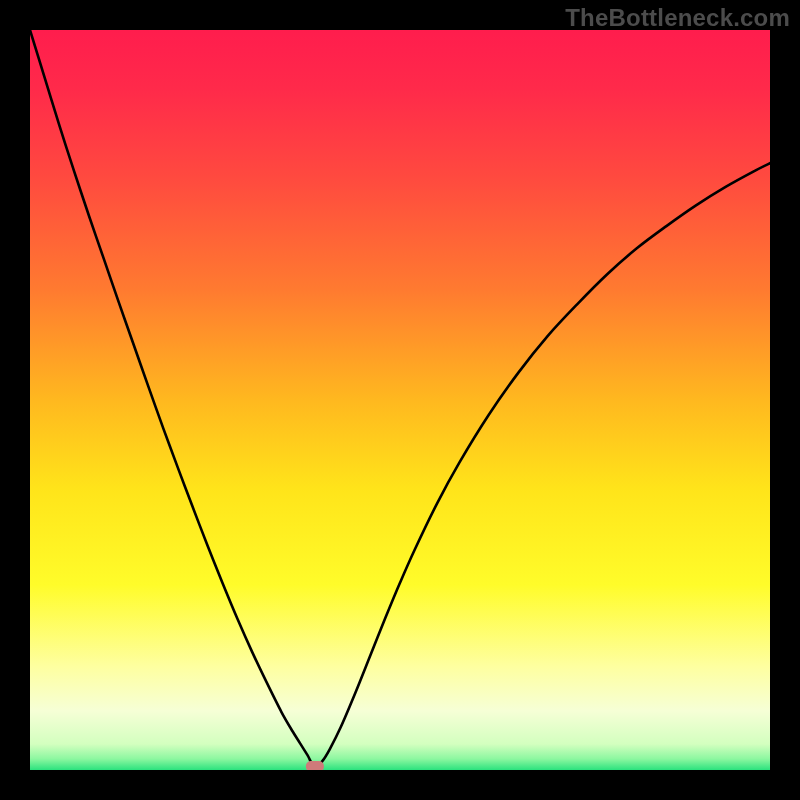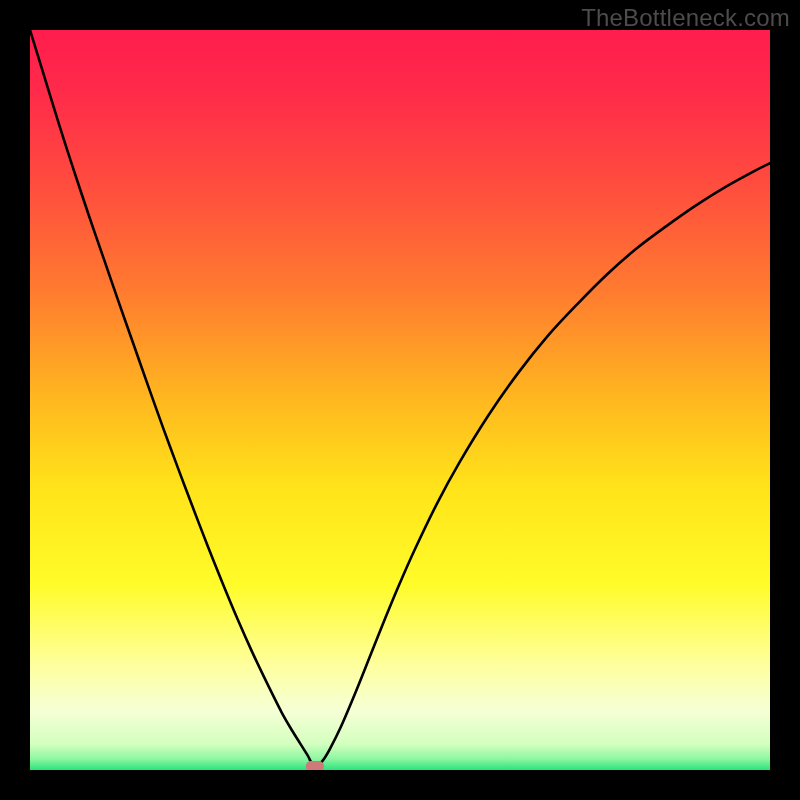--- a/index.html
+++ b/index.html
@@ -26,21 +26,21 @@
     width: 740px;
     height: 740px;
     overflow: hidden;
   }
   .attribution {
     position: absolute;
     top: 4px;
     right: 10px;
     color: #4c4c4c;
     font-size: 24px;
-    font-weight: 400;
+    font-weight: 700;
     letter-spacing: 0.2px;
     user-select: none;
   }
   svg {
     display: block;
   }
 </style>
 </head>
 <body>
 

